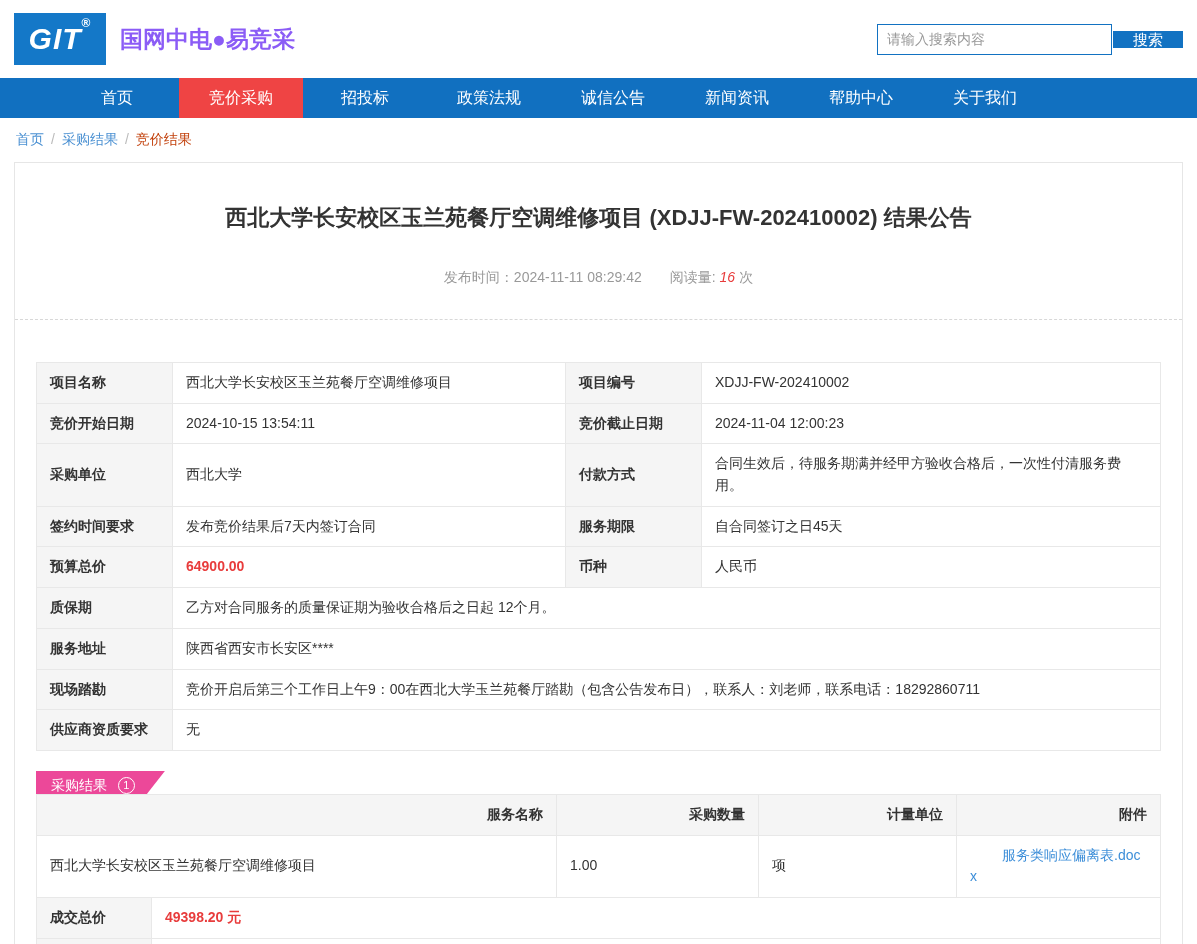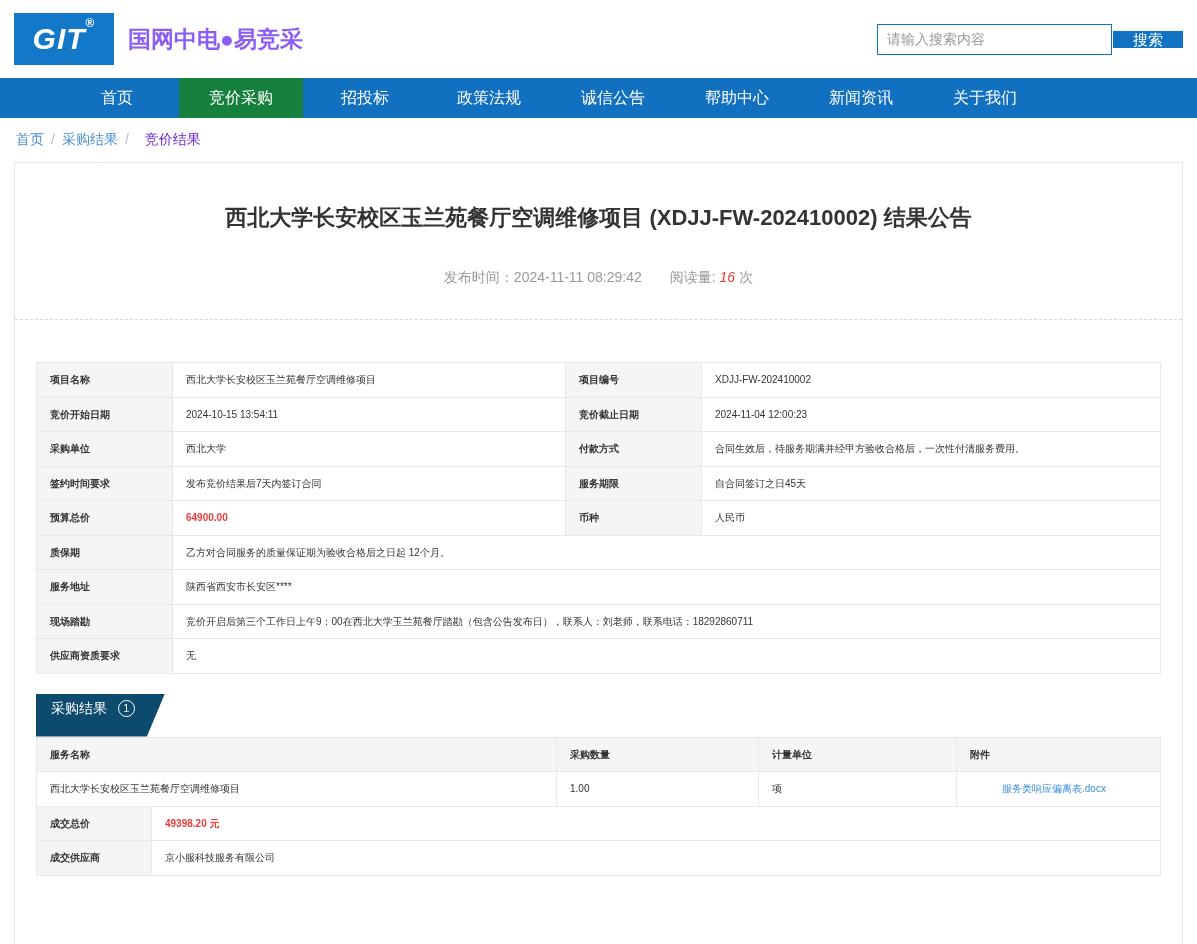--- a/index.html
+++ b/index.html
@@ -14,21 +14,21 @@
 
   
   .header {
     height: 78px;
     display: flex;
     align-items: center;
     padding: 0 14px;
     background: #fff;
   }
   .logo-box {
-    width: 100px; height: 52px;
+    width: 92px; height: 52px;
     background: #1478c8;
     color: #fff;
     display: flex; align-items: center; justify-content: center;
     flex: none;
   }
   .logo-text {
     font-style: italic;
     font-weight: bold;
     font-size: 30px;
     letter-spacing: 1px;
@@ -68,31 +68,31 @@
     padding-left: 55px;
   }
   .nav-item {
     width: 124px;
     line-height: 40px;
     text-align: center;
     color: #fff;
     font-size: 16px;
     cursor: pointer;
   }
-  .nav-item.active { background: #15803d; }
+  .nav-item.active { background: #ef4444; }
 
   
   .breadcrumb {
     padding: 13px 0 11px 16px;
     font-size: 14px;
     color: #999;
   }
   .breadcrumb a { color: #4a90d2; text-decoration: none; cursor: pointer; }
   .crumb-sep { margin: 0 7px; color: #bbb; }
-  .crumb-current { color: #6d28d9; margin-left: 9px; }
+  .crumb-current { color: #c2410c; }
 
   
   .card {
     margin: 2px 14px 0;
     border: 1px solid #e6e6e6;
     background: #fff;
     min-height: 790px;
   }
   .card-head {
     padding: 40px 30px 32px;
@@ -113,21 +113,21 @@
   .views-count {
     color: #e83c3c;
     font-style: italic;
     font-weight: normal;
     margin: 0 4px;
   }
 
   .card-body { padding: 0 21px 60px; }
 
   
-  table { width: 100%; border-collapse: collapse; font-size: 10px; table-layout: fixed; }
+  table { width: 100%; border-collapse: collapse; font-size: 14px; table-layout: fixed; }
   td, th {
     border: 1px solid #e8e8e8;
     padding: 9px 13px;
     vertical-align: middle;
     line-height: 1.55;
     word-break: break-all;
     text-align: left;
   }
   .cell-label {
     background: #f5f5f5;
@@ -135,41 +135,41 @@
     color: #333;
   }
   .info-table { margin-top: 42px; }
   .red-value { color: #e83c3c; font-weight: bold; }
   .attach-link { color: #3e8fd9; text-decoration: none; cursor: pointer; margin-left: 32px; }
 
   
   .result-badge {
     margin-top: 20px;
     display: inline-block;
-    background: #0c4a6e;
+    background: #ec4899;
     color: #fff;
     font-size: 14px;
-    height: 43px;
+    height: 23px;
     line-height: 29px;
     padding: 0 30px 0 15px;
     clip-path: polygon(0 0, 100% 0, calc(100% - 18px) 100%, 0 100%);
   }
   .badge-num {
     display: inline-block;
     width: 17px; height: 17px;
     border: 1px solid #fff;
     border-radius: 50%;
     line-height: 15px;
     text-align: center;
     font-size: 11px;
     margin-left: 7px;
     vertical-align: 1px;
   }
 
-  .result-table th { background: #f5f5f5; font-weight: bold; }
+  .result-table th { background: #f5f5f5; font-weight: bold; text-align: right; }
   .summary-table { margin-top: -1px; }
 </style>
 </head>
 <body>
 
 <div class="header">
   <div class="logo-box">
     <span class="logo-text"><span>GIT</span><span class="logo-reg">®</span></span>
   </div>
   <div class="site-name">国网中电●易竞采</div>
@@ -178,22 +178,22 @@
     <button class="search-btn">搜索</button>
   </div>
 </div>
 
 <div class="nav">
   <div class="nav-item">首页</div>
   <div class="nav-item active">竞价采购</div>
   <div class="nav-item">招投标</div>
   <div class="nav-item">政策法规</div>
   <div class="nav-item">诚信公告</div>
+  <div class="nav-item">新闻资讯</div>
   <div class="nav-item">帮助中心</div>
-  <div class="nav-item">新闻资讯</div>
   <div class="nav-item">关于我们</div>
 </div>
 
 <div class="breadcrumb">
   <a>首页</a><span class="crumb-sep">/</span><a>采购结果</a><span class="crumb-sep">/</span><span class="crumb-current">竞价结果</span>
 </div>
 
 <div class="card">
   <div class="card-head">
     <div class="article-title">西北大学长安校区玉兰苑餐厅空调维修项目 (XDJJ-FW-202410002) 结果公告</div>

